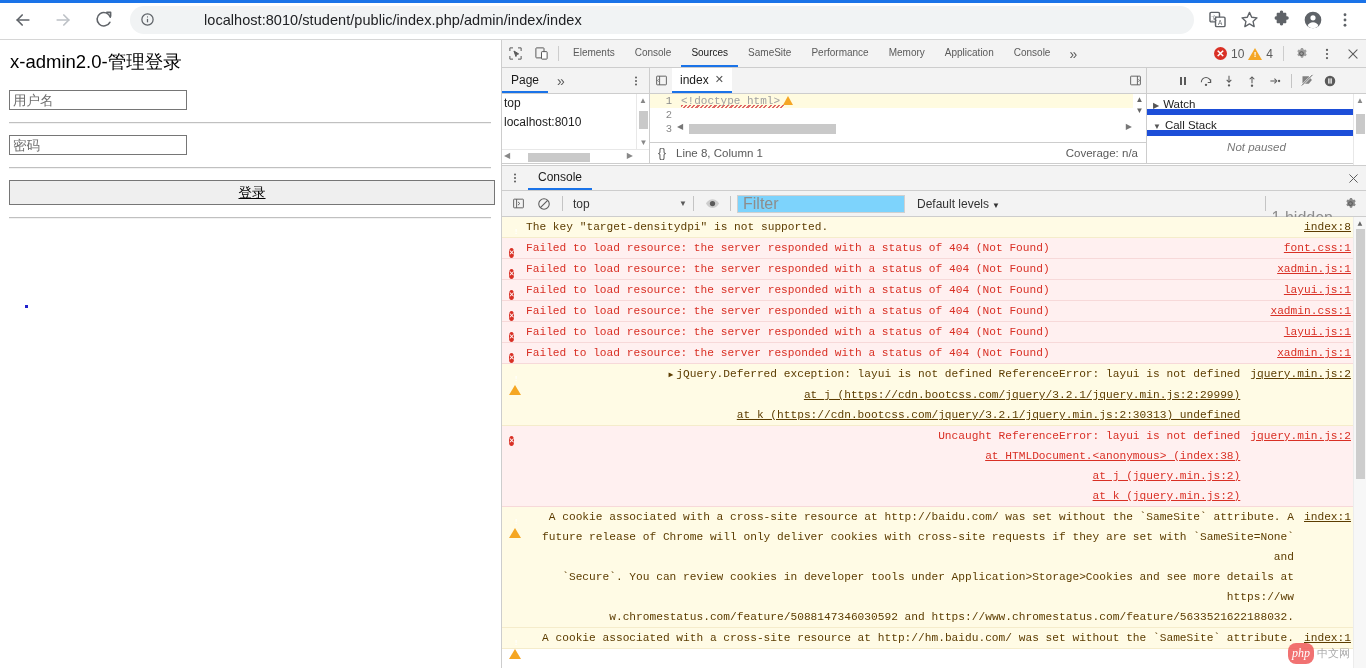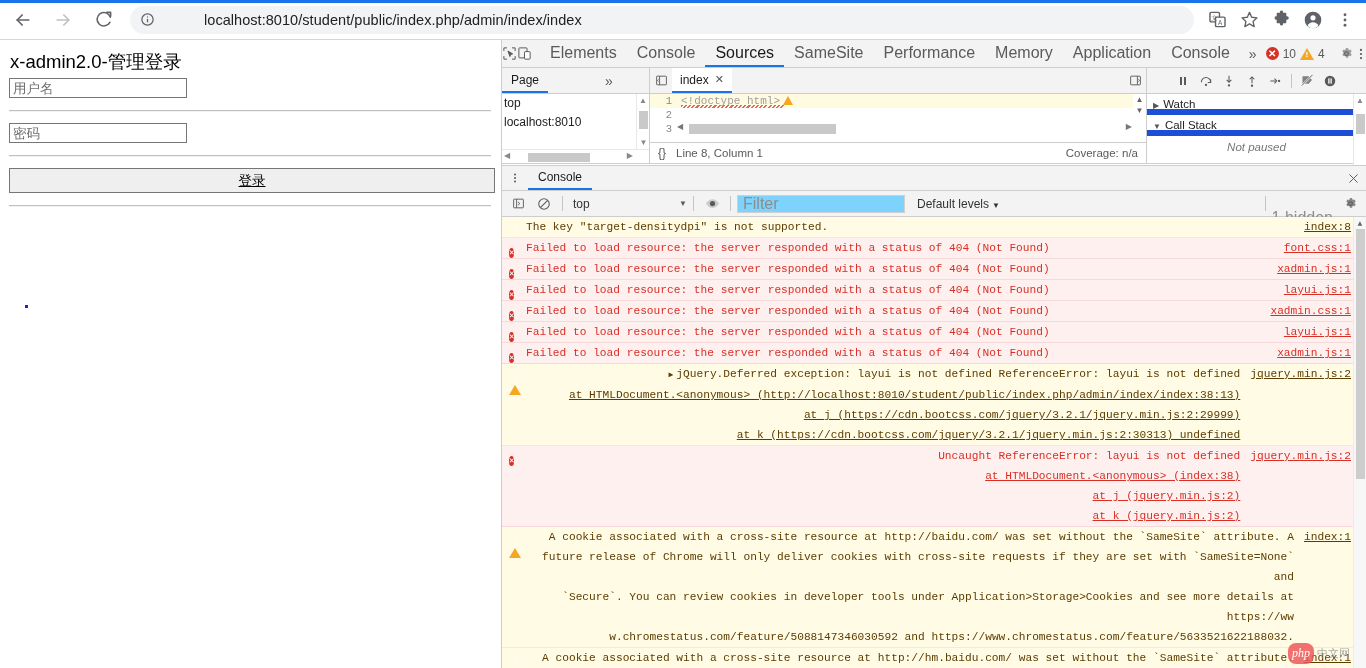--- a/index.html
+++ b/index.html
@@ -51,21 +51,21 @@
   
   .page-area {
     position: absolute; left: 0; top: 40px;
     width: 500px; height: 628px;
     background: #fff; overflow: hidden;
     font-family: "Liberation Sans", sans-serif;
   }
   .page-inner { padding: 8px 8px 0 8px; }
   .page-title {
     font-size: 18.5px; color: #000; line-height: 24px;
-    margin: 2px 0 4px 2px; font-weight: 400;
+    margin: 2px 0 16px 2px; font-weight: 400;
   }
   .fld {
     display: block; width: 178px; height: 20px;
     border: 1px solid #767676; background: #fff;
     font-family: "Liberation Sans", sans-serif;
     font-size: 13.5px; color: #000; padding: 1px 3px;
     margin: 0 0 0 1px;
   }
   .fld::placeholder { color: #6f6f6f; opacity: 1; }
   .hr {
@@ -100,21 +100,21 @@
     border-bottom: 1px solid #cdcdcd;
     display: flex; align-items: stretch;
   }
   .dt-icon-btn {
     width: 26px; display: flex; align-items: center; justify-content: center;
     color: #5a5a5a; cursor: pointer;
   }
   .dt-vsep { width: 1px; background: #cdcdcd; margin: 6px 4px; }
   .dt-tab {
     padding: 0 10px; display: flex; align-items: center;
-    font-size: 16px; color: #5a5a5a; cursor: pointer;
+    font-size: 10px; color: #5a5a5a; cursor: pointer;
     border-bottom: 2px solid transparent;
   }
   .dt-tab.active { color: #1a1a1a; border-bottom: 2px solid #1a73e8; }
   .dt-more { padding: 0 9px; display:flex; align-items:center; color:#5a5a5a; font-size: 14px; cursor: pointer;}
   .dt-spacer { flex: 1; }
   .dt-counts { display: flex; align-items: center; gap: 4px; padding-right: 6px; font-size: 12px; }
   .badge-err {
     width: 13px; height: 13px; border-radius: 50%;
     background: #d93025; color: #fff; font-size: 10px; font-weight: bold;
     display: flex; align-items: center; justify-content: center;
@@ -126,21 +126,21 @@
   
   .sources {
     height: 96px; display: flex; border-bottom: 1px solid #cdcdcd;
   }
   .src-nav {
     width: 148px; border-right: 1px solid #cdcdcd;
     display: flex; flex-direction: column; background: #fff;
   }
   .src-nav-tabs {
     height: 26px; background: #f3f3f3; border-bottom: 1px solid #cdcdcd;
-    display: flex; align-items: stretch; gap: 48px;
+    display: flex; align-items: stretch;
   }
   .src-nav-tab {
     padding: 0 9px; display: flex; align-items: center; font-size: 12px;
     color: #1a1a1a; border-bottom: 2px solid #1a73e8; cursor: pointer;
   }
   .src-nav-tree { flex: 1; position: relative; overflow: hidden; font-size: 12px; color: #222; }
   .tree-row { height: 19px; line-height: 19px; padding-left: 2px; white-space: nowrap; cursor: pointer;}
   .vscroll {
     position: absolute; right: 0; top: 0; width: 13px; height: 100%;
     background: #fff; border-left: 1px solid #e8e8e8;
@@ -706,21 +706,20 @@
         <span class="msg-text">Failed to load resource: the server responded with a status of 404 (Not Found)</span>
         <span class="msg-src">xadmin.js:1</span>
       </div>
 
       <div class="msg warn">
         <span class="ico"><span class="ico-warn"></span></span>
         <span class="msg-text">
           <span class="multi">
             <span class="expander">▶</span><span>jQuery.Deferred exception: layui is not defined ReferenceError: layui is not defined</span>
           </span>
-          <span class="multi stackline"><span class="lnk">at HTMLDocument.&lt;anonymous&gt; (http://localhost:8010/student/public/index.php/admin/index/index:38:13)</span></span>
           <span class="multi stackline"><span class="lnk">at j (https://cdn.bootcss.com/jquery/3.2.1/jquery.min.js:2:29999)</span></span>
           <span class="multi stackline"><span class="lnk">at k (https://cdn.bootcss.com/jquery/3.2.1/jquery.min.js:2:30313) undefined</span></span>
         </span>
         <span class="msg-src">jquery.min.js:2</span>
       </div>
 
       <div class="msg err">
         <span class="ico"><span class="ico-err">✕</span></span>
         <span class="msg-text">
           <span class="multi">Uncaught ReferenceError: layui is not defined</span>

